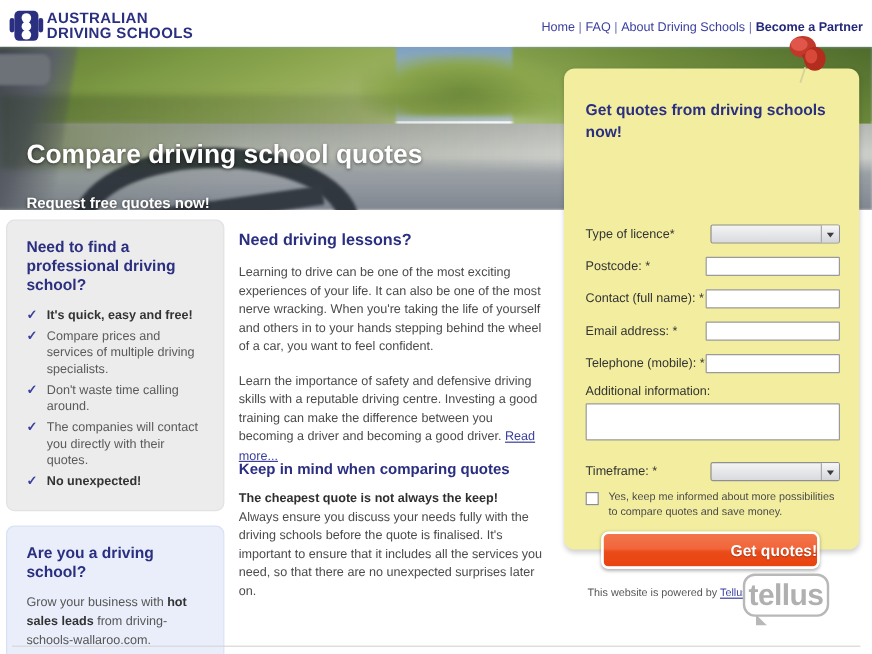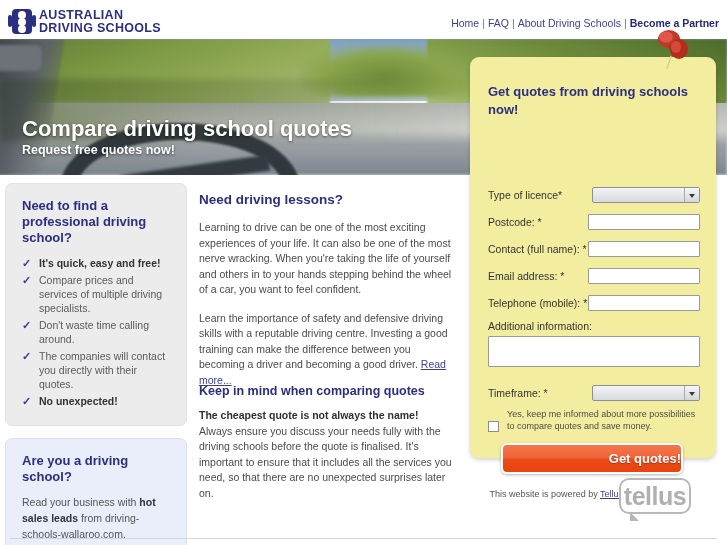--- a/index.html
+++ b/index.html
@@ -122,21 +122,21 @@
     background:linear-gradient(90deg,rgba(40,55,30,0.34) 0%,rgba(40,55,30,0.16) 60%,rgba(40,55,30,0) 100%);
     filter:blur(3px);
   }
   #hero-text { position:absolute; left:22px; top:78px; }
   #hero-title {
     color:#ffffff; font-size:22px; font-weight:bold;
     text-shadow:0 1px 3px rgba(0,0,0,0.55);
     line-height:24px; white-space:nowrap;
   }
   #hero-sub {
-    color:#ffffff; font-size:12.5px; font-weight:bold; margin-top:2px;
+    color:#ffffff; font-size:12.5px; font-weight:bold; margin-top:21px;
     text-shadow:0 1px 3px rgba(0,0,0,0.6); white-space:nowrap;
   }
 
   
   #sidebar { position:absolute; left:5px; top:183px; width:182px; }
   .side-box {
     border-radius:7px; padding:14px 14px 14px 16px;
     border:1px solid #dedede;
   }
   .side-box.grey {
@@ -220,21 +220,21 @@
   }
   #addinfo-label {
     position:absolute; left:18px; top:263px; font-size:10.5px; color:#333;
   }
   #addinfo-box {
     position:absolute; left:18px; top:279px; width:212px; height:31px;
     background:#ffffff; border:1px solid #9a9a9a; border-radius:1px;
   }
   #checkbox-row {
     position:absolute; left:18px; top:352px; width:214px;
-    display:flex; gap:8px; align-items:flex-end;
+    display:flex; gap:8px; align-items:flex-start;
   }
   #optin-box {
     width:11px; height:11px; background:#ffffff; border:1px solid #8d8d8d;
     flex:0 0 auto; margin-top:1px;
   }
   #optin-text { font-size:9px; color:#4b4b4b; line-height:11.5px; }
   #get-quotes-btn {
     position:absolute; left:31px; top:386px; width:182px; height:31px;
     border-radius:6px; border:2px solid #ffffff;
     background:linear-gradient(180deg,#f3764b 0%,#f2653a 45%,#ea4b18 55%,#e8430f 100%);
@@ -319,35 +319,35 @@
         <li class="bold"><span class="check">✓</span><span>It's quick, easy and free!</span></li>
         <li><span class="check">✓</span><span>Compare prices and services of multiple driving specialists.</span></li>
         <li><span class="check">✓</span><span>Don't waste time calling around.</span></li>
         <li><span class="check">✓</span><span>The companies will contact you directly with their quotes.</span></li>
         <li class="bold"><span class="check">✓</span><span>No unexpected!</span></li>
       </ul>
     </div>
 
     <div class="side-box blue">
       <div class="side-h tight">Are you a driving school?</div>
-      <div class="side-p"><span>Read your business with </span><b>hot sales leads</b><span> from driving-schools-wallaroo.com.</span></div>
+      <div class="side-p"><span>Grow your business with </span><b>hot sales leads</b><span> from driving-schools-wallaroo.com.</span></div>
 
     </div>
 
   </div>
 
   <div id="main">
     <div class="main-h">Need driving lessons?</div>
     <div class="main-p">Learning to drive can be one of the most exciting experiences of your life. It can also be one of the most nerve wracking. When you're taking the life of yourself and others in to your hands stepping behind the wheel of a car, you want to feel confident.</div>
     <div class="main-p"><span>Learn the importance of safety and defensive driving skills with a reputable driving centre. Investing a good training can make the difference between you becoming a driver and becoming a good driver. </span><a href="#">Read more...</a></div>
   </div>
 
   <div id="section2">
     <div class="main-h2">Keep in mind when comparing quotes</div>
-    <div class="main-p"><b>The cheapest quote is not always the name!</b><br><span>Always ensure you discuss your needs fully with the driving schools before the quote is finalised. It's important to ensure that it includes all the services you need, so that there are no unexpected surprises later on.</span></div>
+    <div class="main-p"><b>The cheapest quote is not always the keep!</b><br><span>Always ensure you discuss your needs fully with the driving schools before the quote is finalised. It's important to ensure that it includes all the services you need, so that there are no unexpected surprises later on.</span></div>
   </div>
 
   <svg id="pin" viewBox="0 0 36 42">
     <ellipse cx="14" cy="10" rx="11" ry="9" fill="#c0392b"></ellipse>
     <ellipse cx="11" cy="8" rx="7" ry="5.5" fill="#e0564a"></ellipse>
     <path d="M13 17 L24 12 L27 20 L18 26 Z" fill="#a33024"></path>
     <ellipse cx="24" cy="20" rx="9" ry="10" fill="#b32d1f"></ellipse>
     <ellipse cx="21" cy="18" rx="5" ry="6" fill="#d9493a"></ellipse>
     <path d="M16 27 L12 40" stroke="#d8d29a" stroke-width="1.6" fill="none"></path>
   </svg>

